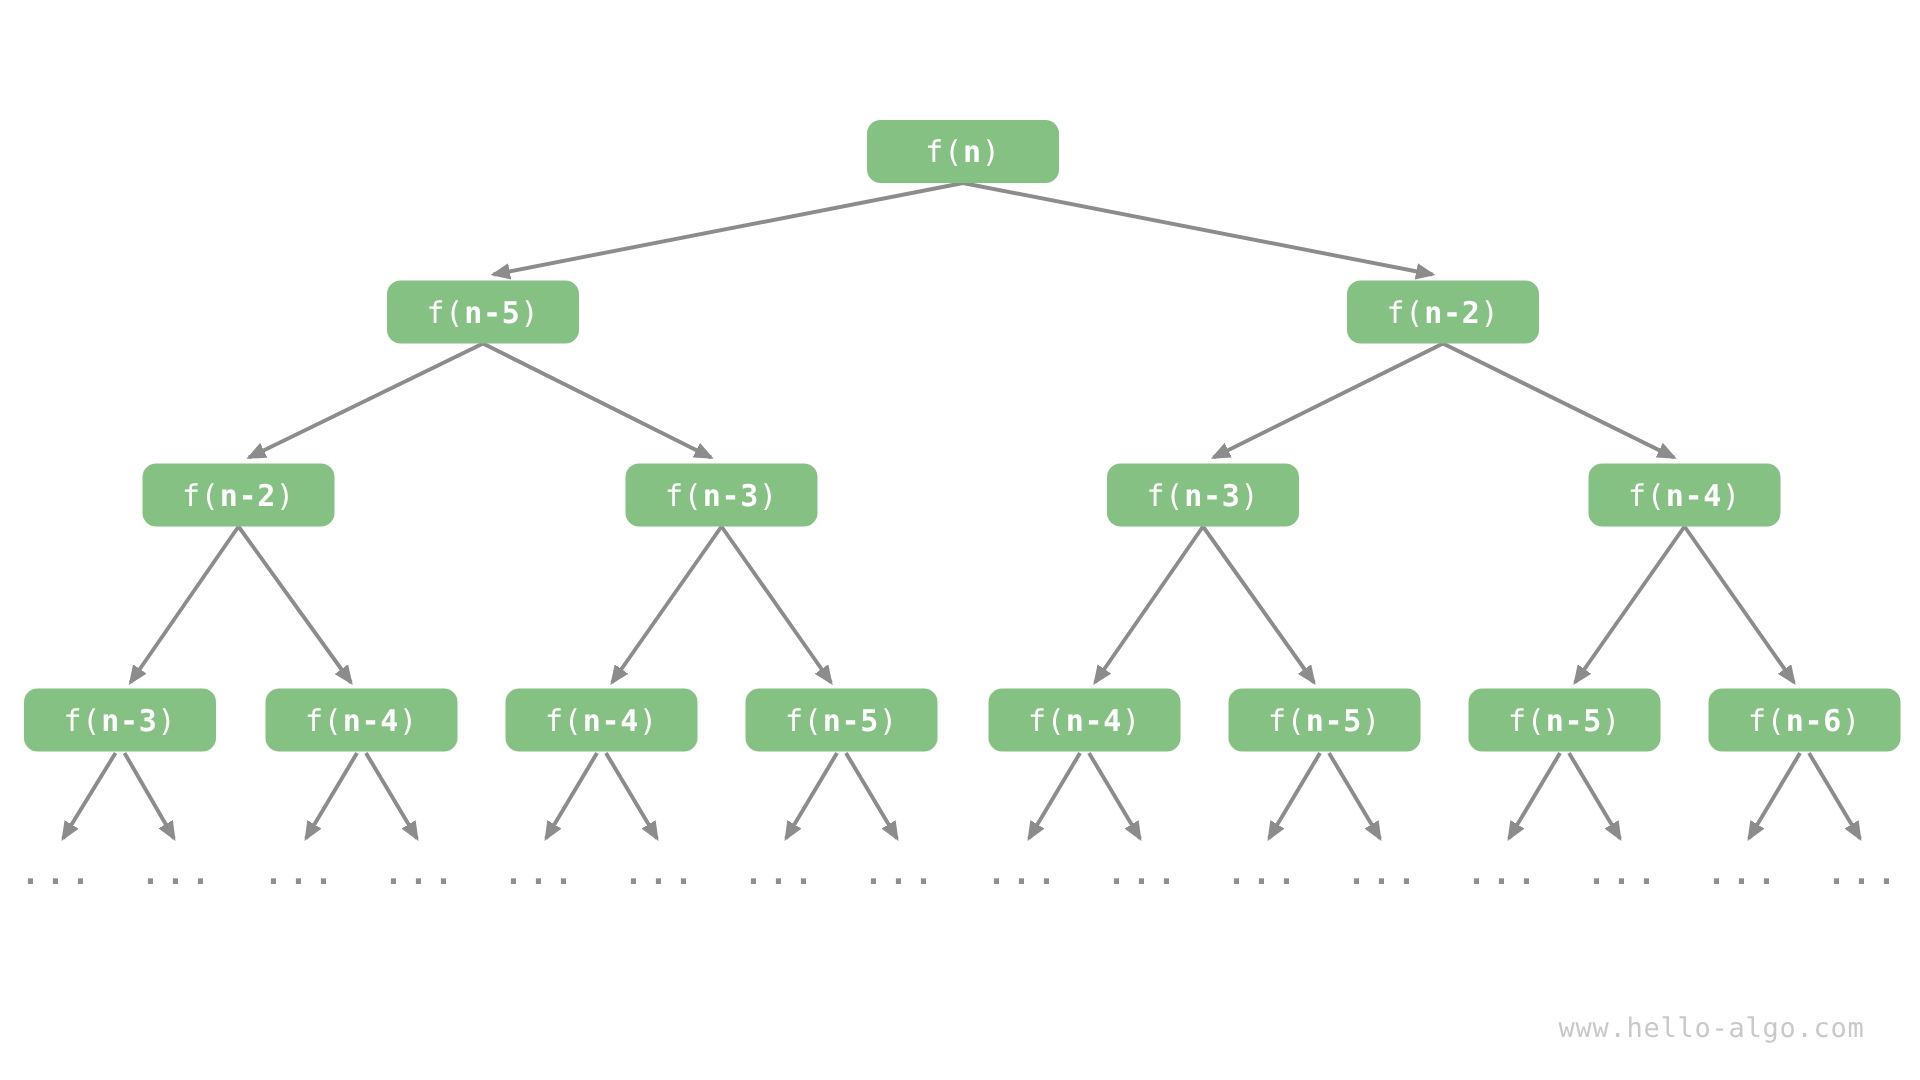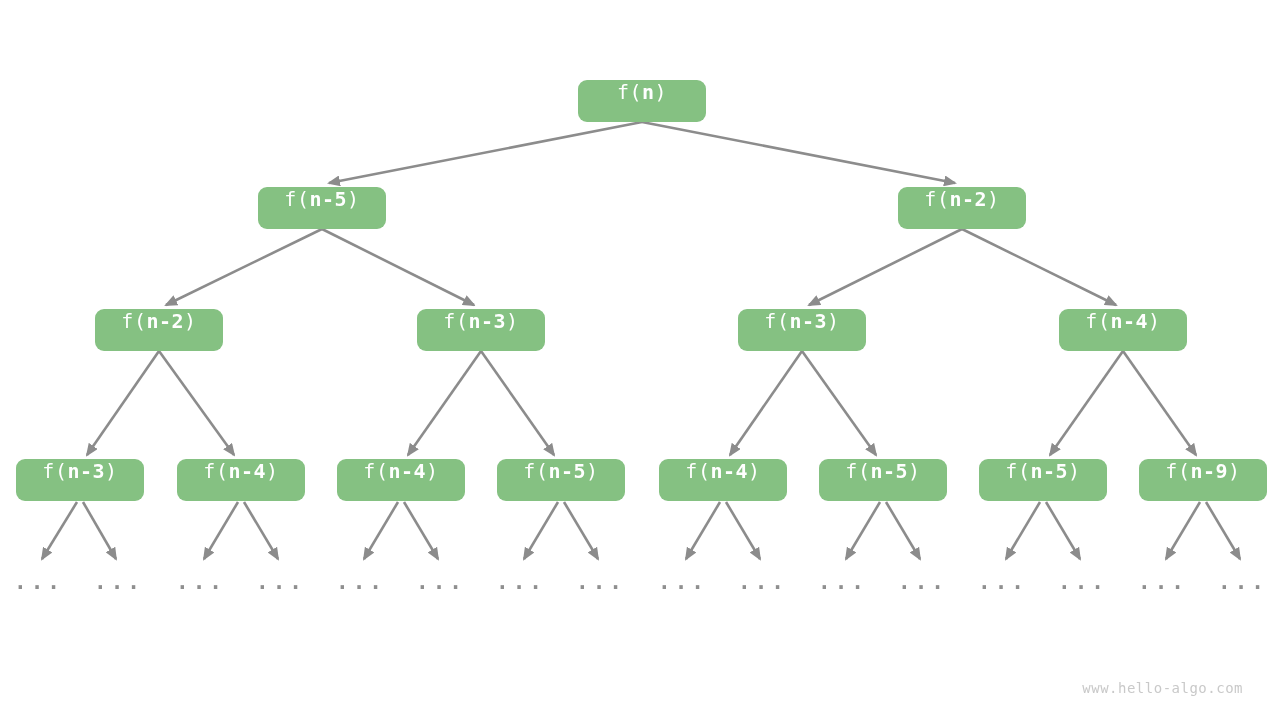--- a/index.html
+++ b/index.html
@@ -18,21 +18,21 @@
     font-family:"DejaVu Sans Mono","Liberation Mono",monospace;
     position:relative;
   }
   .stage{position:absolute;inset:0;width:1280px;height:720px;}
   svg.edges{position:absolute;left:0;top:0;width:1280px;height:720px;}
   .node{
     position:absolute;
     width:128px;height:42px;
     background:var(--node-fill);
     border-radius:9px;
-    display:flex;justify-content:center;
+    display:flex;align-items:center;justify-content:center;
     color:var(--node-text);
     font-size:20px;
     letter-spacing:0.5px;
     white-space:nowrap;
   }
   .node .thin{font-weight:normal;}
   .node .bold{font-weight:bold;}
   .leaf{
     position:absolute;
     color:var(--dots);
@@ -40,21 +40,21 @@
     font-weight:bold;
     letter-spacing:4px;
     line-height:10px;
     transform:translateX(-50%);
     white-space:nowrap;
   }
   .watermark{
     position:absolute;
     right:37px;bottom:24px;
     color:var(--watermark);
-    font-size:14px;
+    font-size:18px;
     letter-spacing:0.5px;
   }
 </style>
 </head>
 <body>
 
 <div class="stage">
   <svg class="edges" viewBox="0 0 1280 720">
     <defs>
       <marker id="arrowhead" markerUnits="userSpaceOnUse" markerWidth="13" markerHeight="11" refX="11" refY="5.5" orient="auto">
@@ -131,21 +131,21 @@
       <div class="node" style="left: 659px; top: 459px; border-radius: 9px;">
         <span><span class="thin">f(</span><span class="bold">n-4</span><span class="thin">)</span></span>
       </div>
       <div class="node" style="left: 819px; top: 459px; border-radius: 9px;">
         <span><span class="thin">f(</span><span class="bold">n-5</span><span class="thin">)</span></span>
       </div>
       <div class="node" style="left: 979px; top: 459px; border-radius: 9px;">
         <span><span class="thin">f(</span><span class="bold">n-5</span><span class="thin">)</span></span>
       </div>
       <div class="node" style="left: 1139px; top: 459px; border-radius: 9px;">
-        <span><span class="thin">f(</span><span class="bold">n-9</span><span class="thin">)</span></span>
+        <span><span class="thin">f(</span><span class="bold">n-6</span><span class="thin">)</span></span>
       </div>
     </div>
   <div id="leaves-layer">
       <span class="leaf" style="left: 39px; top: 577px;">...</span>
       <span class="leaf" style="left: 119px; top: 577px;">...</span>
       <span class="leaf" style="left: 201px; top: 577px;">...</span>
       <span class="leaf" style="left: 281px; top: 577px;">...</span>
       <span class="leaf" style="left: 361px; top: 577px;">...</span>
       <span class="leaf" style="left: 441px; top: 577px;">...</span>
       <span class="leaf" style="left: 521px; top: 577px;">...</span>

